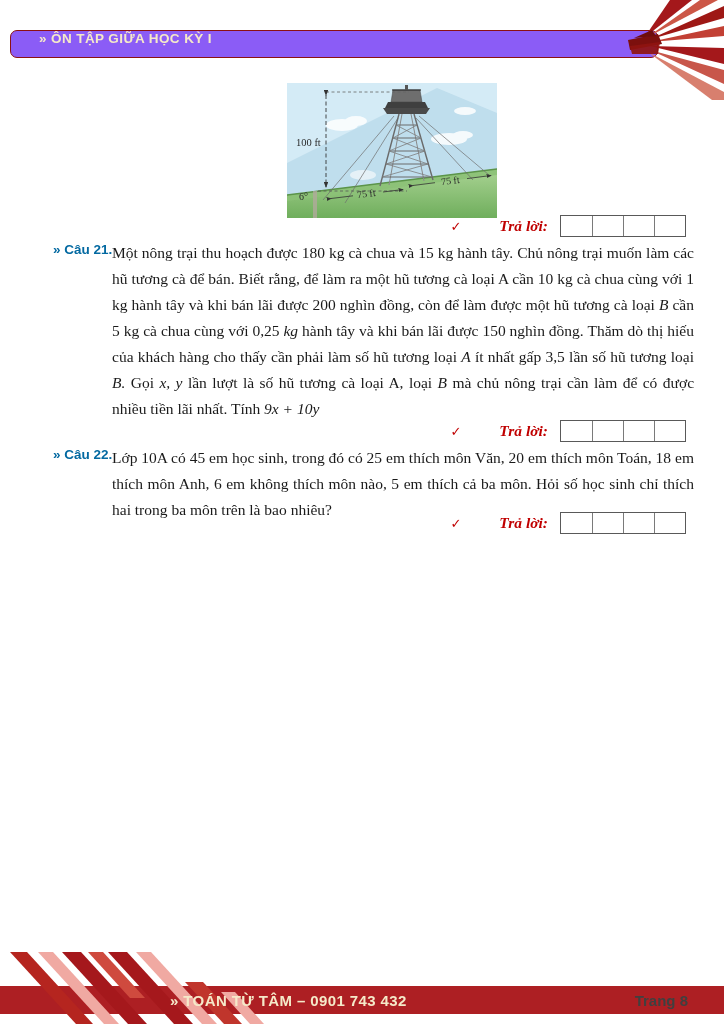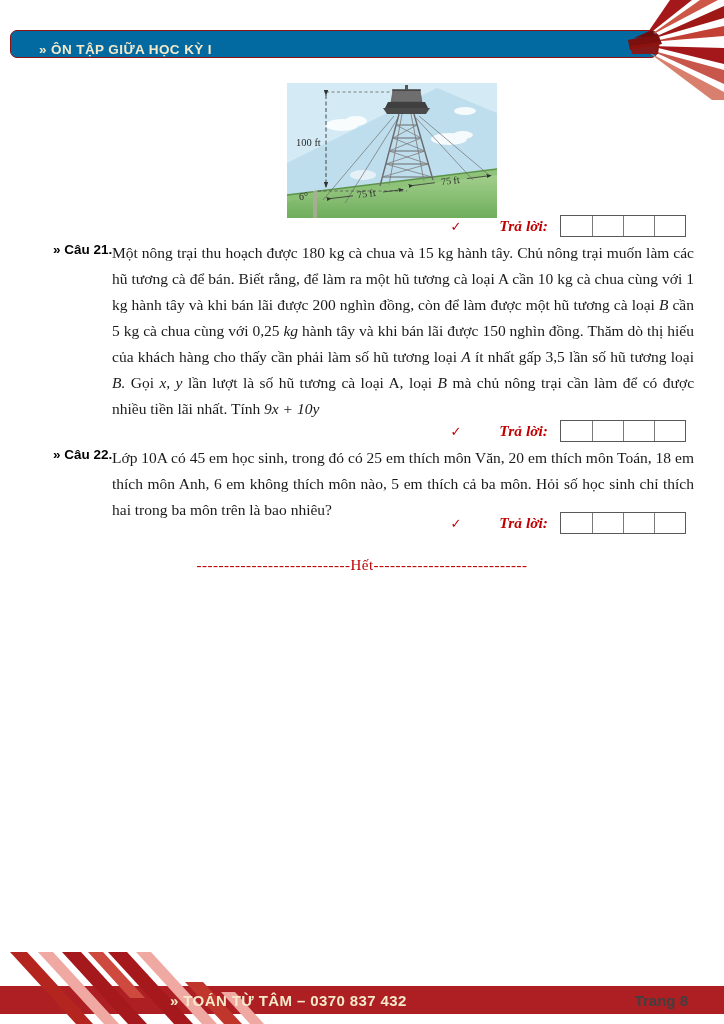--- a/index.html
+++ b/index.html
@@ -5,22 +5,22 @@
   * { margin:0; padding:0; box-sizing:border-box; }
   html,body { background:#e8e8e8; }
   .page {
     position:relative; width:724px; height:1024px; margin:0 auto;
     background:#ffffff; overflow:hidden;
     font-family:"Liberation Serif","DejaVu Serif",serif; color:#1a1a1a;
   }
   
   .header-bar {
     position:absolute; left:10px; top:30px; width:648px; height:28px;
-    background:#0369a1; border:1px solid #8c1113; border-radius:7px;
-    display:flex; align-items:flex-end; padding-left:28px;
+    background:#8b5cf6; border:1px solid #8c1113; border-radius:7px;
+    display:flex; align-items:flex-start; padding-left:28px;
     font-family:"Liberation Sans","DejaVu Sans",sans-serif;
     font-weight:bold; font-size:13.5px; letter-spacing:.4px; color:#f5e9c9;
   }
   .fan-svg { position:absolute; right:0; top:0; width:124px; height:100px; }
   
   .figure-wrap { margin:83px 0 0 287px; width:210px; height:135px; }
   .figure-wrap svg { display:block; }
   
   .answer-row {
     display:flex; justify-content:flex-end; align-items:center;
@@ -38,21 +38,21 @@
   .ans-cell { width:31px; height:20px; }
   .ans-cell + .ans-cell { border-left:1.2px solid #7a7a7a; }
   .row-1 { margin-top:-4px; }
   .row-2 { margin-top:-3px; }
   .row-3 { margin-top:-12px; }
   
   .question { position:relative; margin:2px 30px 0 53px; padding-left:59px; }
   .q-label {
     position:absolute; left:0; top:2px;
     font-family:"Liberation Sans","DejaVu Sans",sans-serif;
-    font-weight:bold; font-size:13.5px; color:#000000; white-space:nowrap;
+    font-weight:bold; font-size:13.5px; color:#0369a1; white-space:nowrap;
   }
   .q-text { font-size:15.5px; line-height:26px; text-align:justify; }
   .q-text .it { font-style:italic; }
   .q22 { }
   
   .end-divider {
     margin-top:22px; text-align:center; color:#c00000;
     font-size:15px; letter-spacing:.5px;
   }
   
@@ -223,30 +223,29 @@
     <span class="check">✓</span>
     <span class="ans-label">Trả lời:</span>
     <div class="ans-boxes">
         <div class="ans-cell"></div>
         <div class="ans-cell"></div>
         <div class="ans-cell"></div>
         <div class="ans-cell"></div>
       </div>
   </div>
 
-  <div class="end-divider">----------------------------Hết----------------------------</div>
 
   <div class="footer-bar"></div>
   <svg class="footer-stripes" viewBox="0 0 340 72">
     <polygon points="10,0 27,0 93,72 76,72" fill="#b5251f"></polygon>
     <polygon points="38,0 53,0 119,72 104,72" fill="#f0a9a2"></polygon>
     <polygon points="62,0 81,0 147,72 128,72" fill="#a5181c"></polygon>
     <polygon points="88,0 103,0 145,46 130,46" fill="#cf4a3e"></polygon>
     <polygon points="108,0 127,0 193,72 174,72" fill="#a5181c"></polygon>
     <polygon points="136,0 151,0 217,72 202,72" fill="#f0a9a2"></polygon>
     <polygon points="185,30 203,30 242,72 224,72" fill="#c0352c"></polygon>
     <polygon points="221,40 235,40 264,72 250,72" fill="#f0a9a2"></polygon>
     <polygon points="184,0 200,0 266,72 250,72" fill="#b5251f" opacity="0.0"></polygon>
   </svg>
-  <div class="footer-brand">» TOÁN TỪ TÂM – 0370 837 432</div>
+  <div class="footer-brand">» TOÁN TỪ TÂM – 0901 743 432</div>
   <div class="footer-page">Trang 8</div>
 
 </div>
 
 </body></html>

